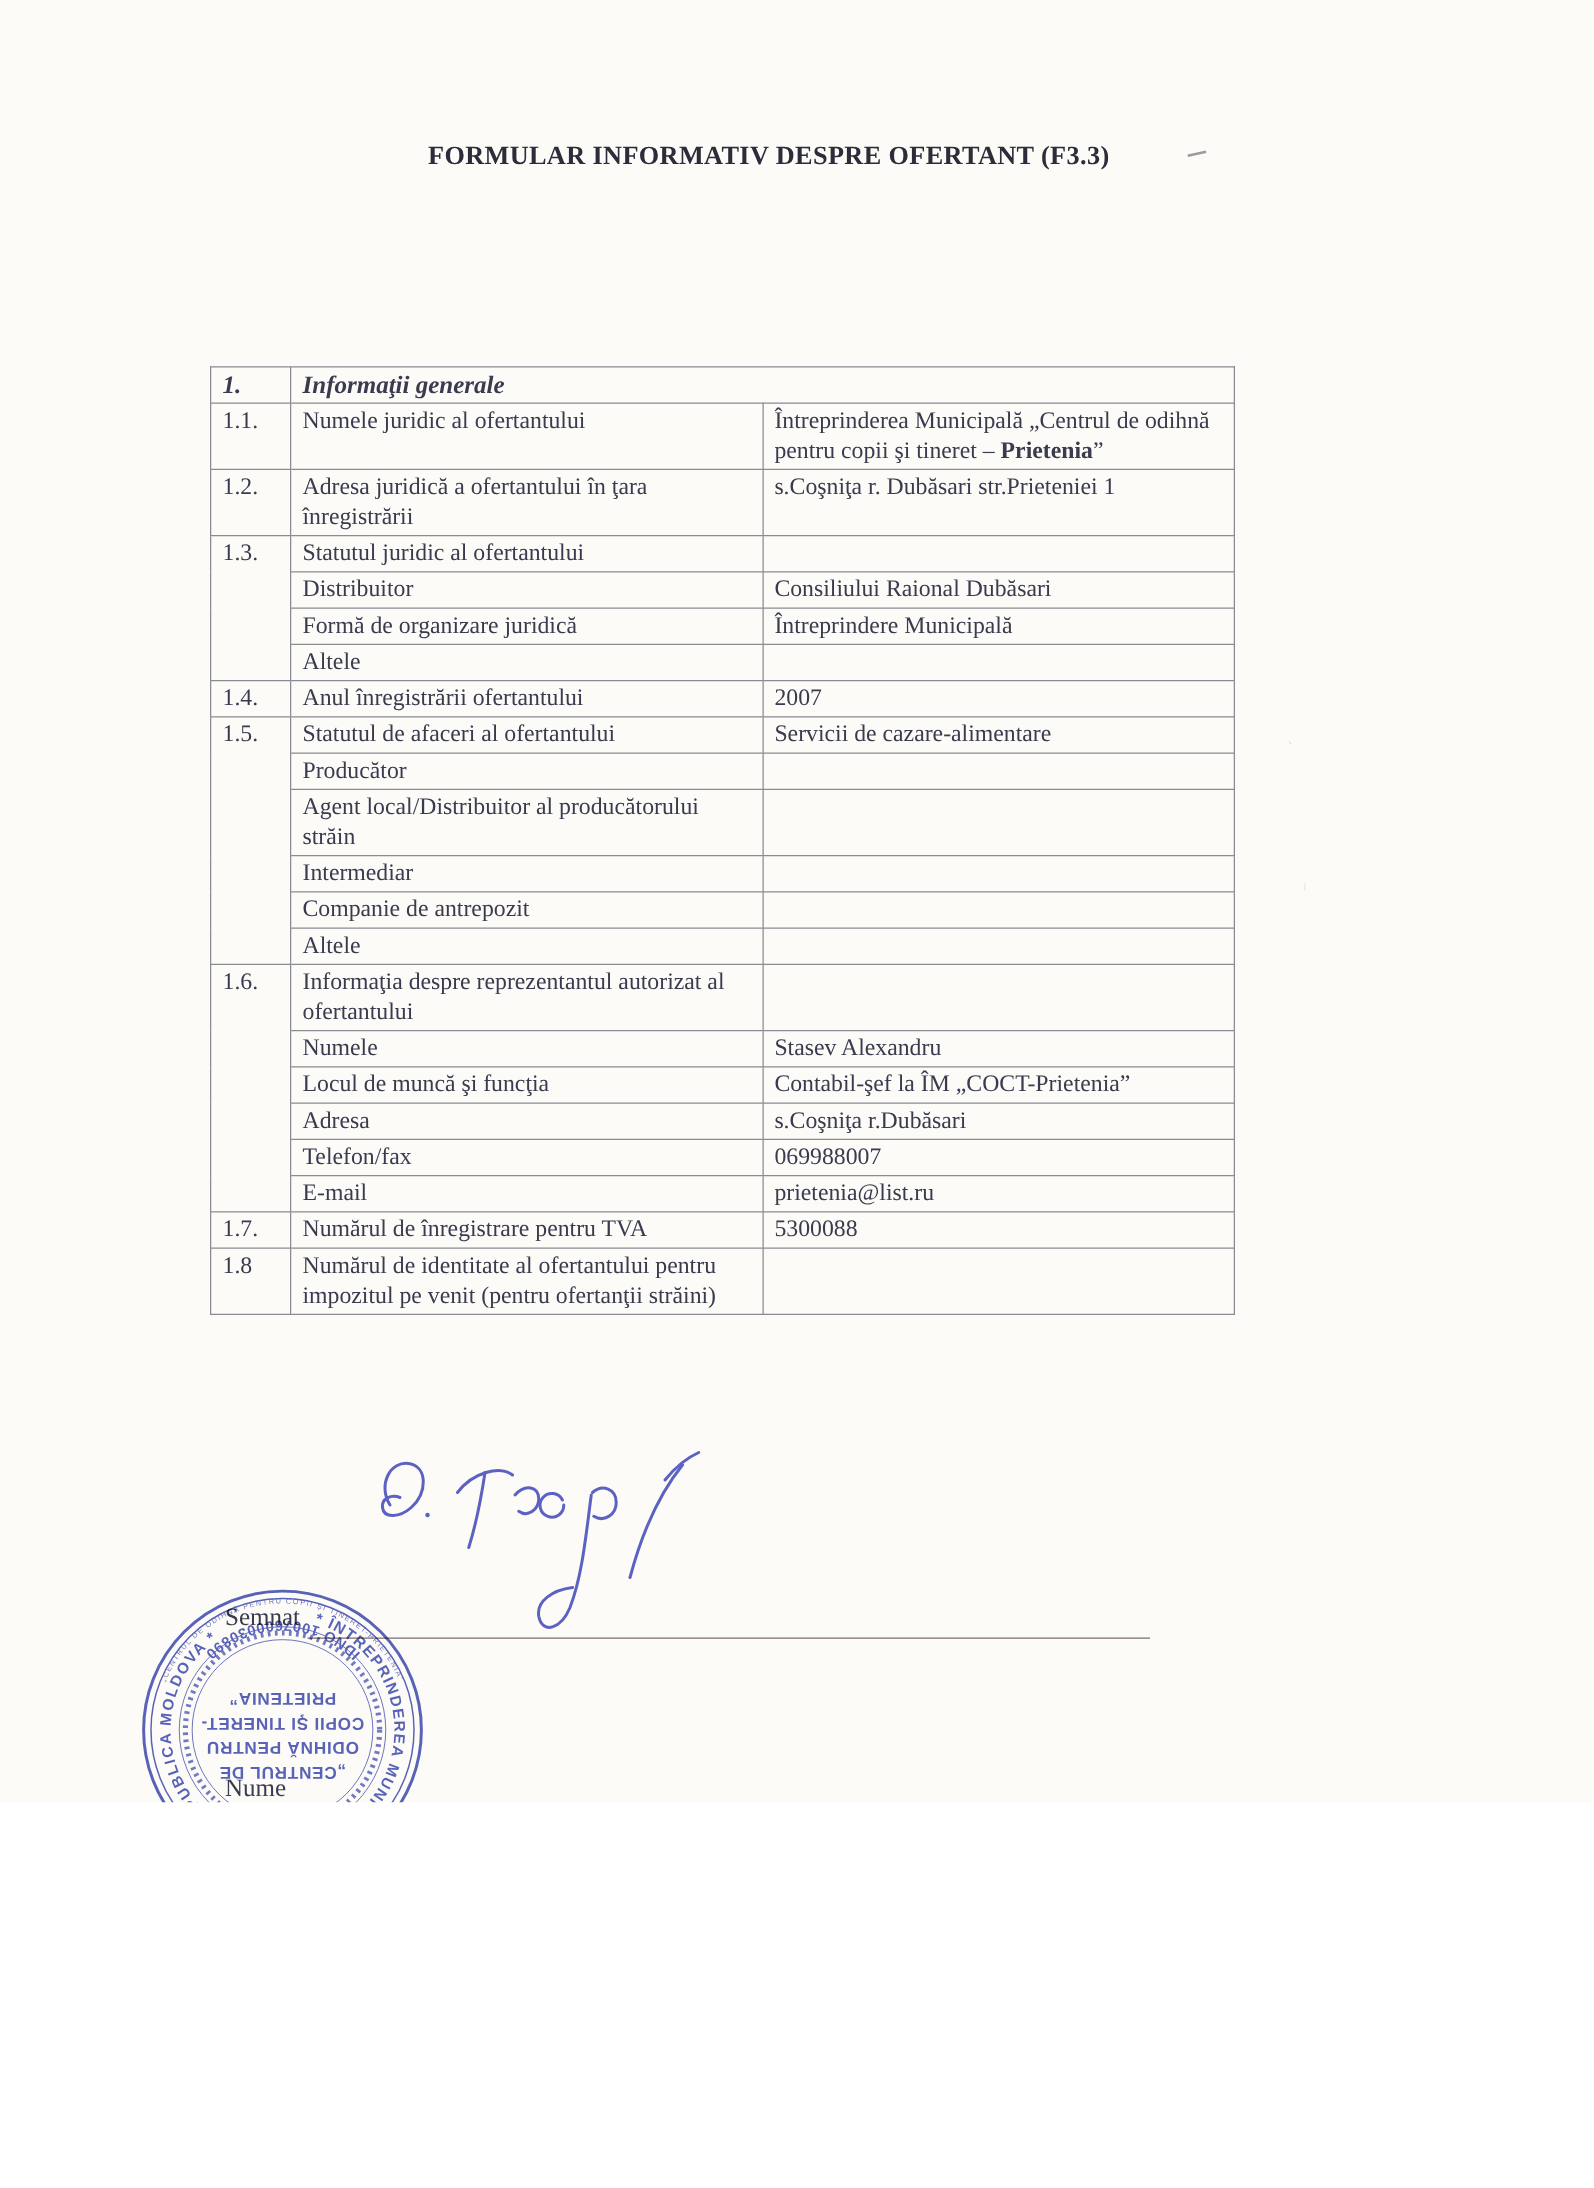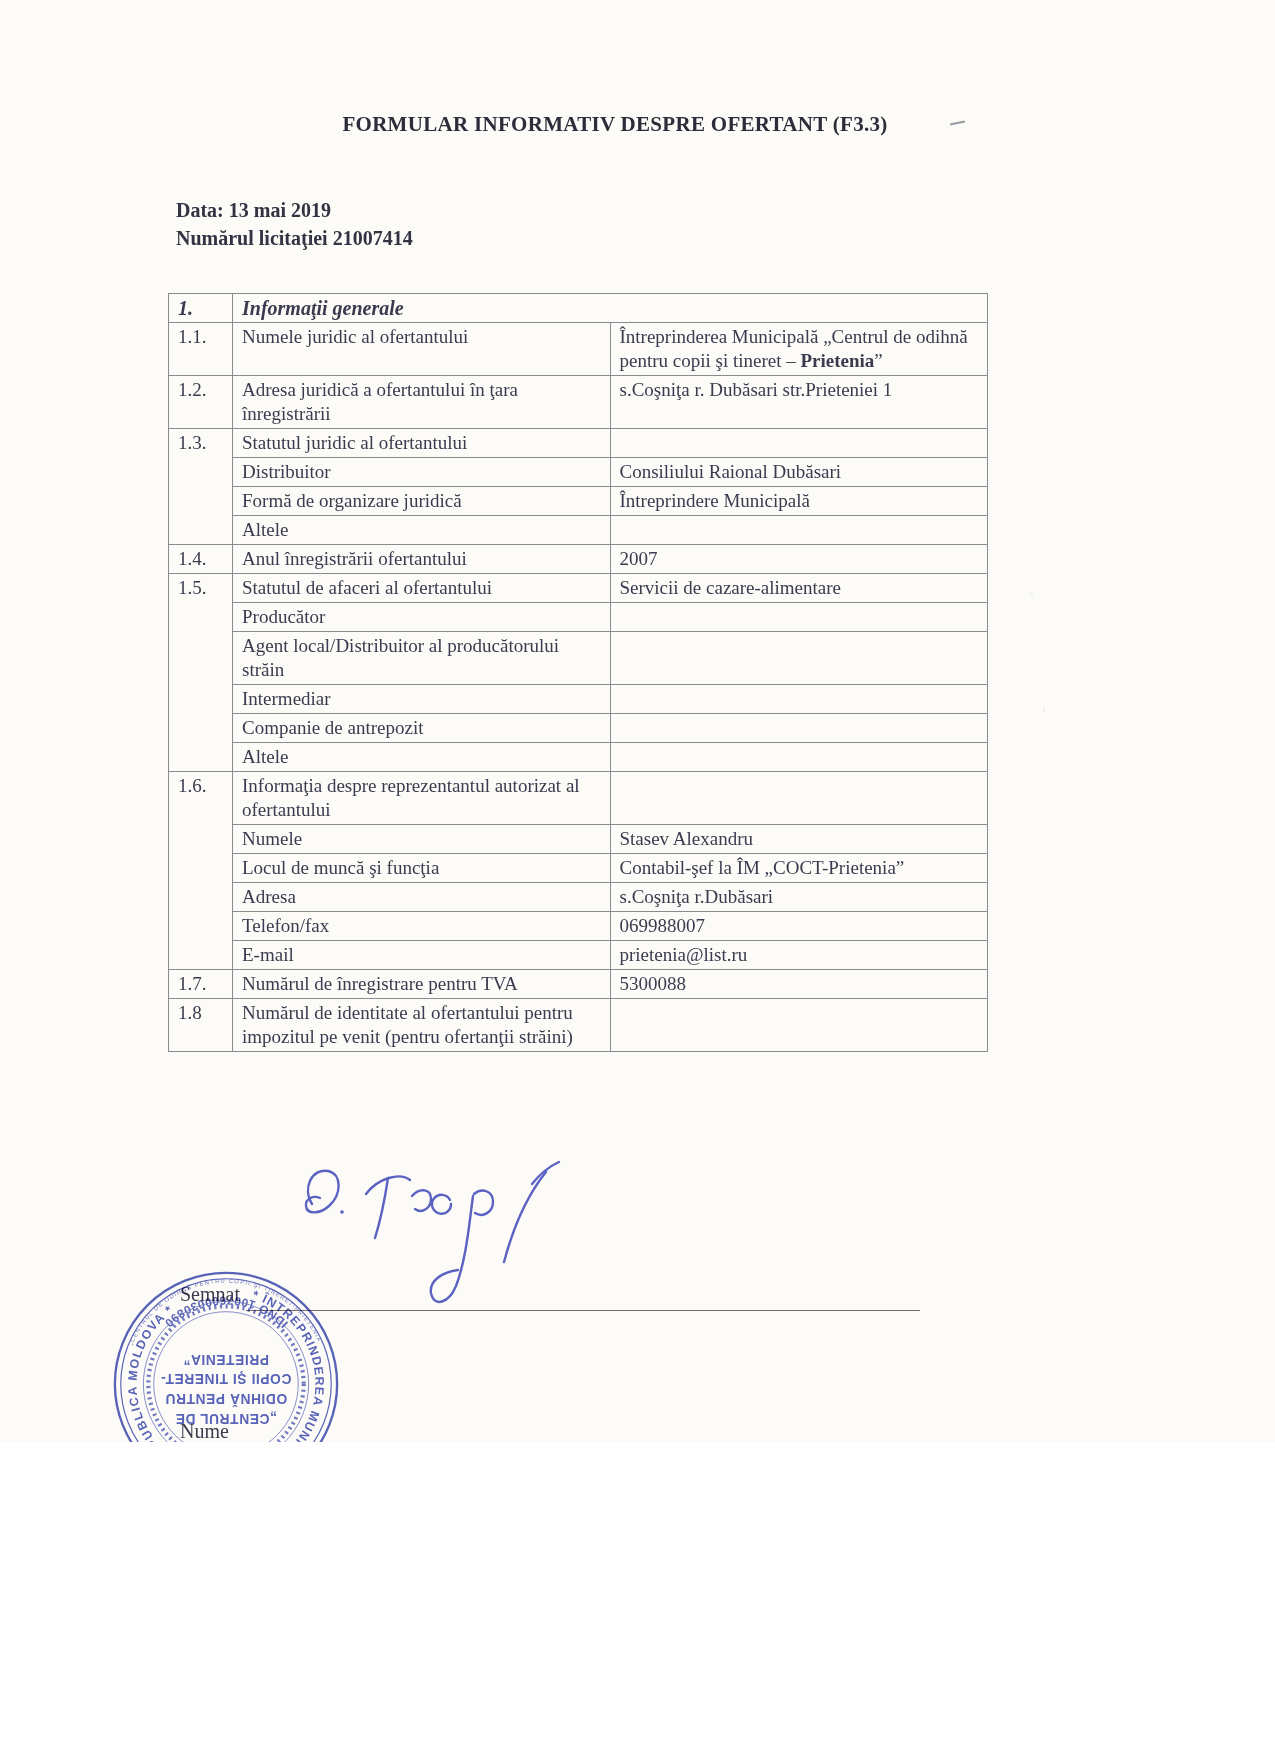--- a/index.html
+++ b/index.html
@@ -41,24 +41,20 @@
   .mark-bl { top:1588px; left:128px; font-size:22px; color:#c9c8d2; opacity:.8;
              transform:rotate(14deg); font-family:"DejaVu Sans",sans-serif; }
 </style>
 </head>
 <body>
 
 <div class="page">
 
   <div class="title">FORMULAR INFORMATIV DESPRE OFERTANT (F3.3)</div>
 
-  <div class="meta">
-    <div>Data: 13 mai 2019</div>
-    <div>Numărul licitaţiei 21007414</div>
-  </div>
 
   <table class="info">
     <tbody>
         <tr class="section">
       <td class="c-no">1.</td>
       <td colspan="2">Informaţii generale</td>
     </tr>
     <tr>
       <td class="c-no">1.1.</td>
       <td class="c-label">Numele juridic al ofertantului</td>

